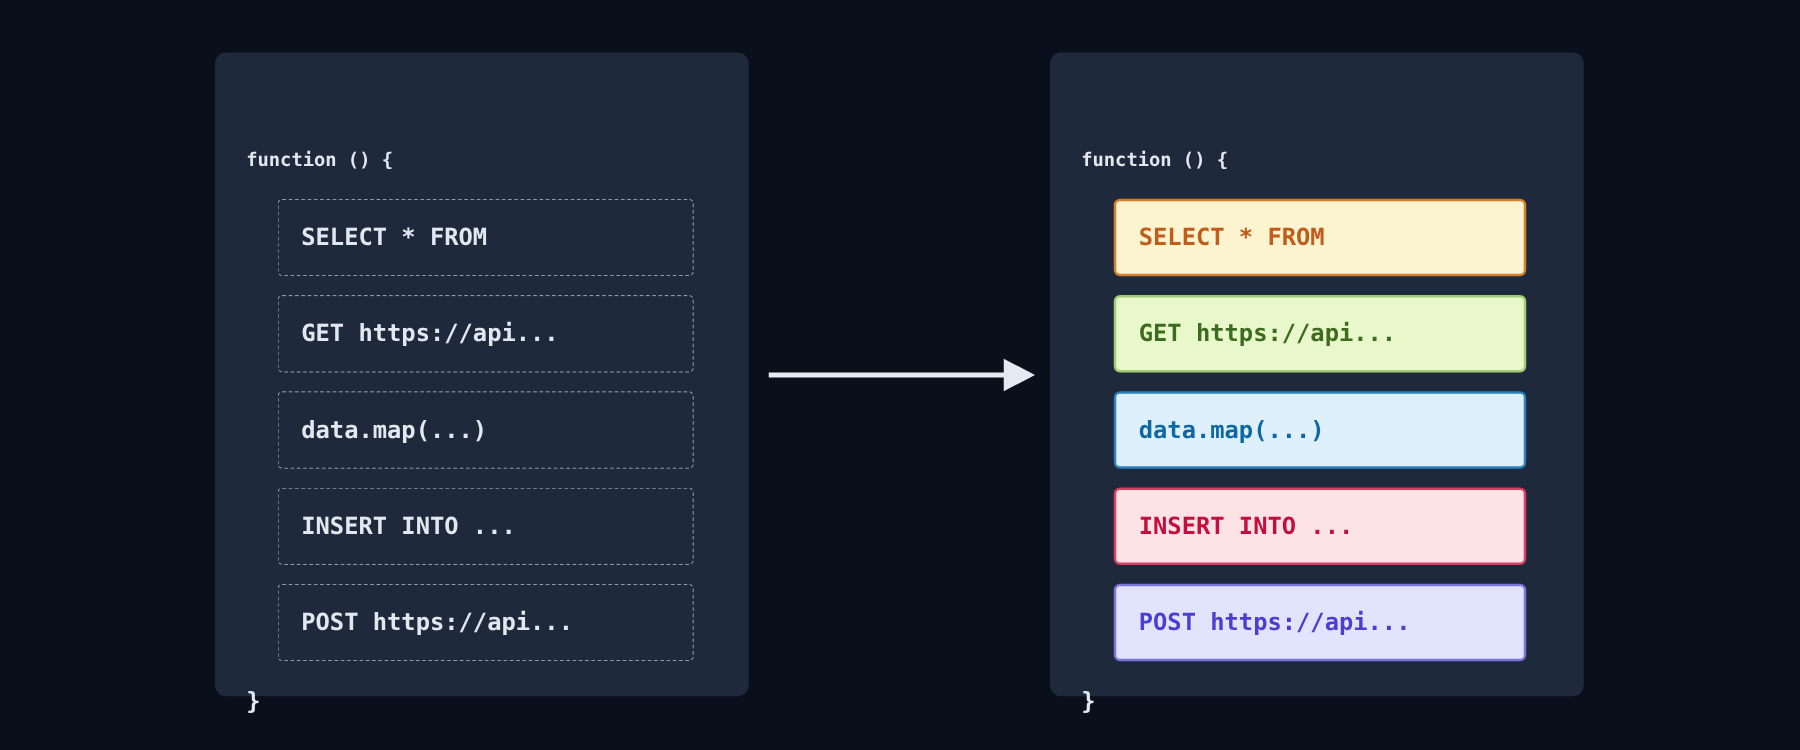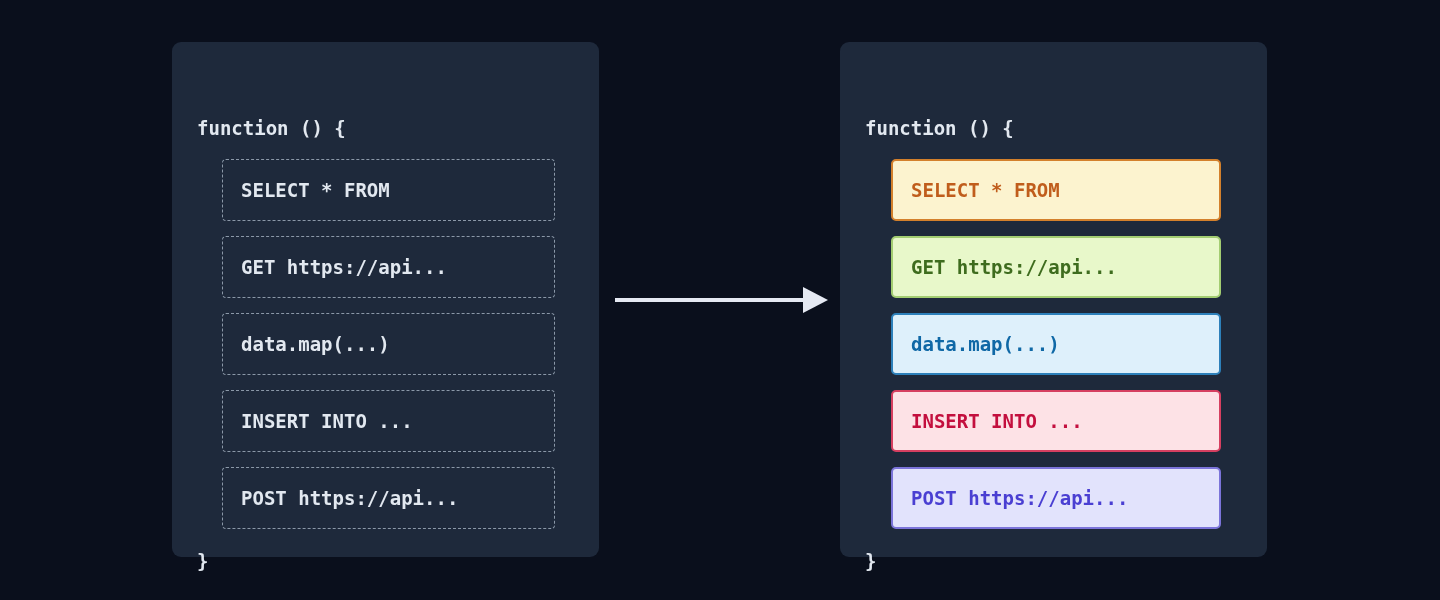--- a/index.html
+++ b/index.html
@@ -27,21 +27,21 @@
     height: 515px;
     background: var(--panel-bg);
     border-radius: 9px;
   }
   .panel-left  { left: 172px; }
   .panel-right { left: 840px; }
   .fn-header {
     position: absolute;
     left: 25px;
     top: 74px;
-    font-size: 19px;
+    font-size: 15px;
     line-height: 24px;
     color: var(--panel-text);
     white-space: pre;
   }
   .fn-footer {
     position: absolute;
     left: 25px;
     top: 507px;
     font-size: 19px;
     line-height: 24px;

